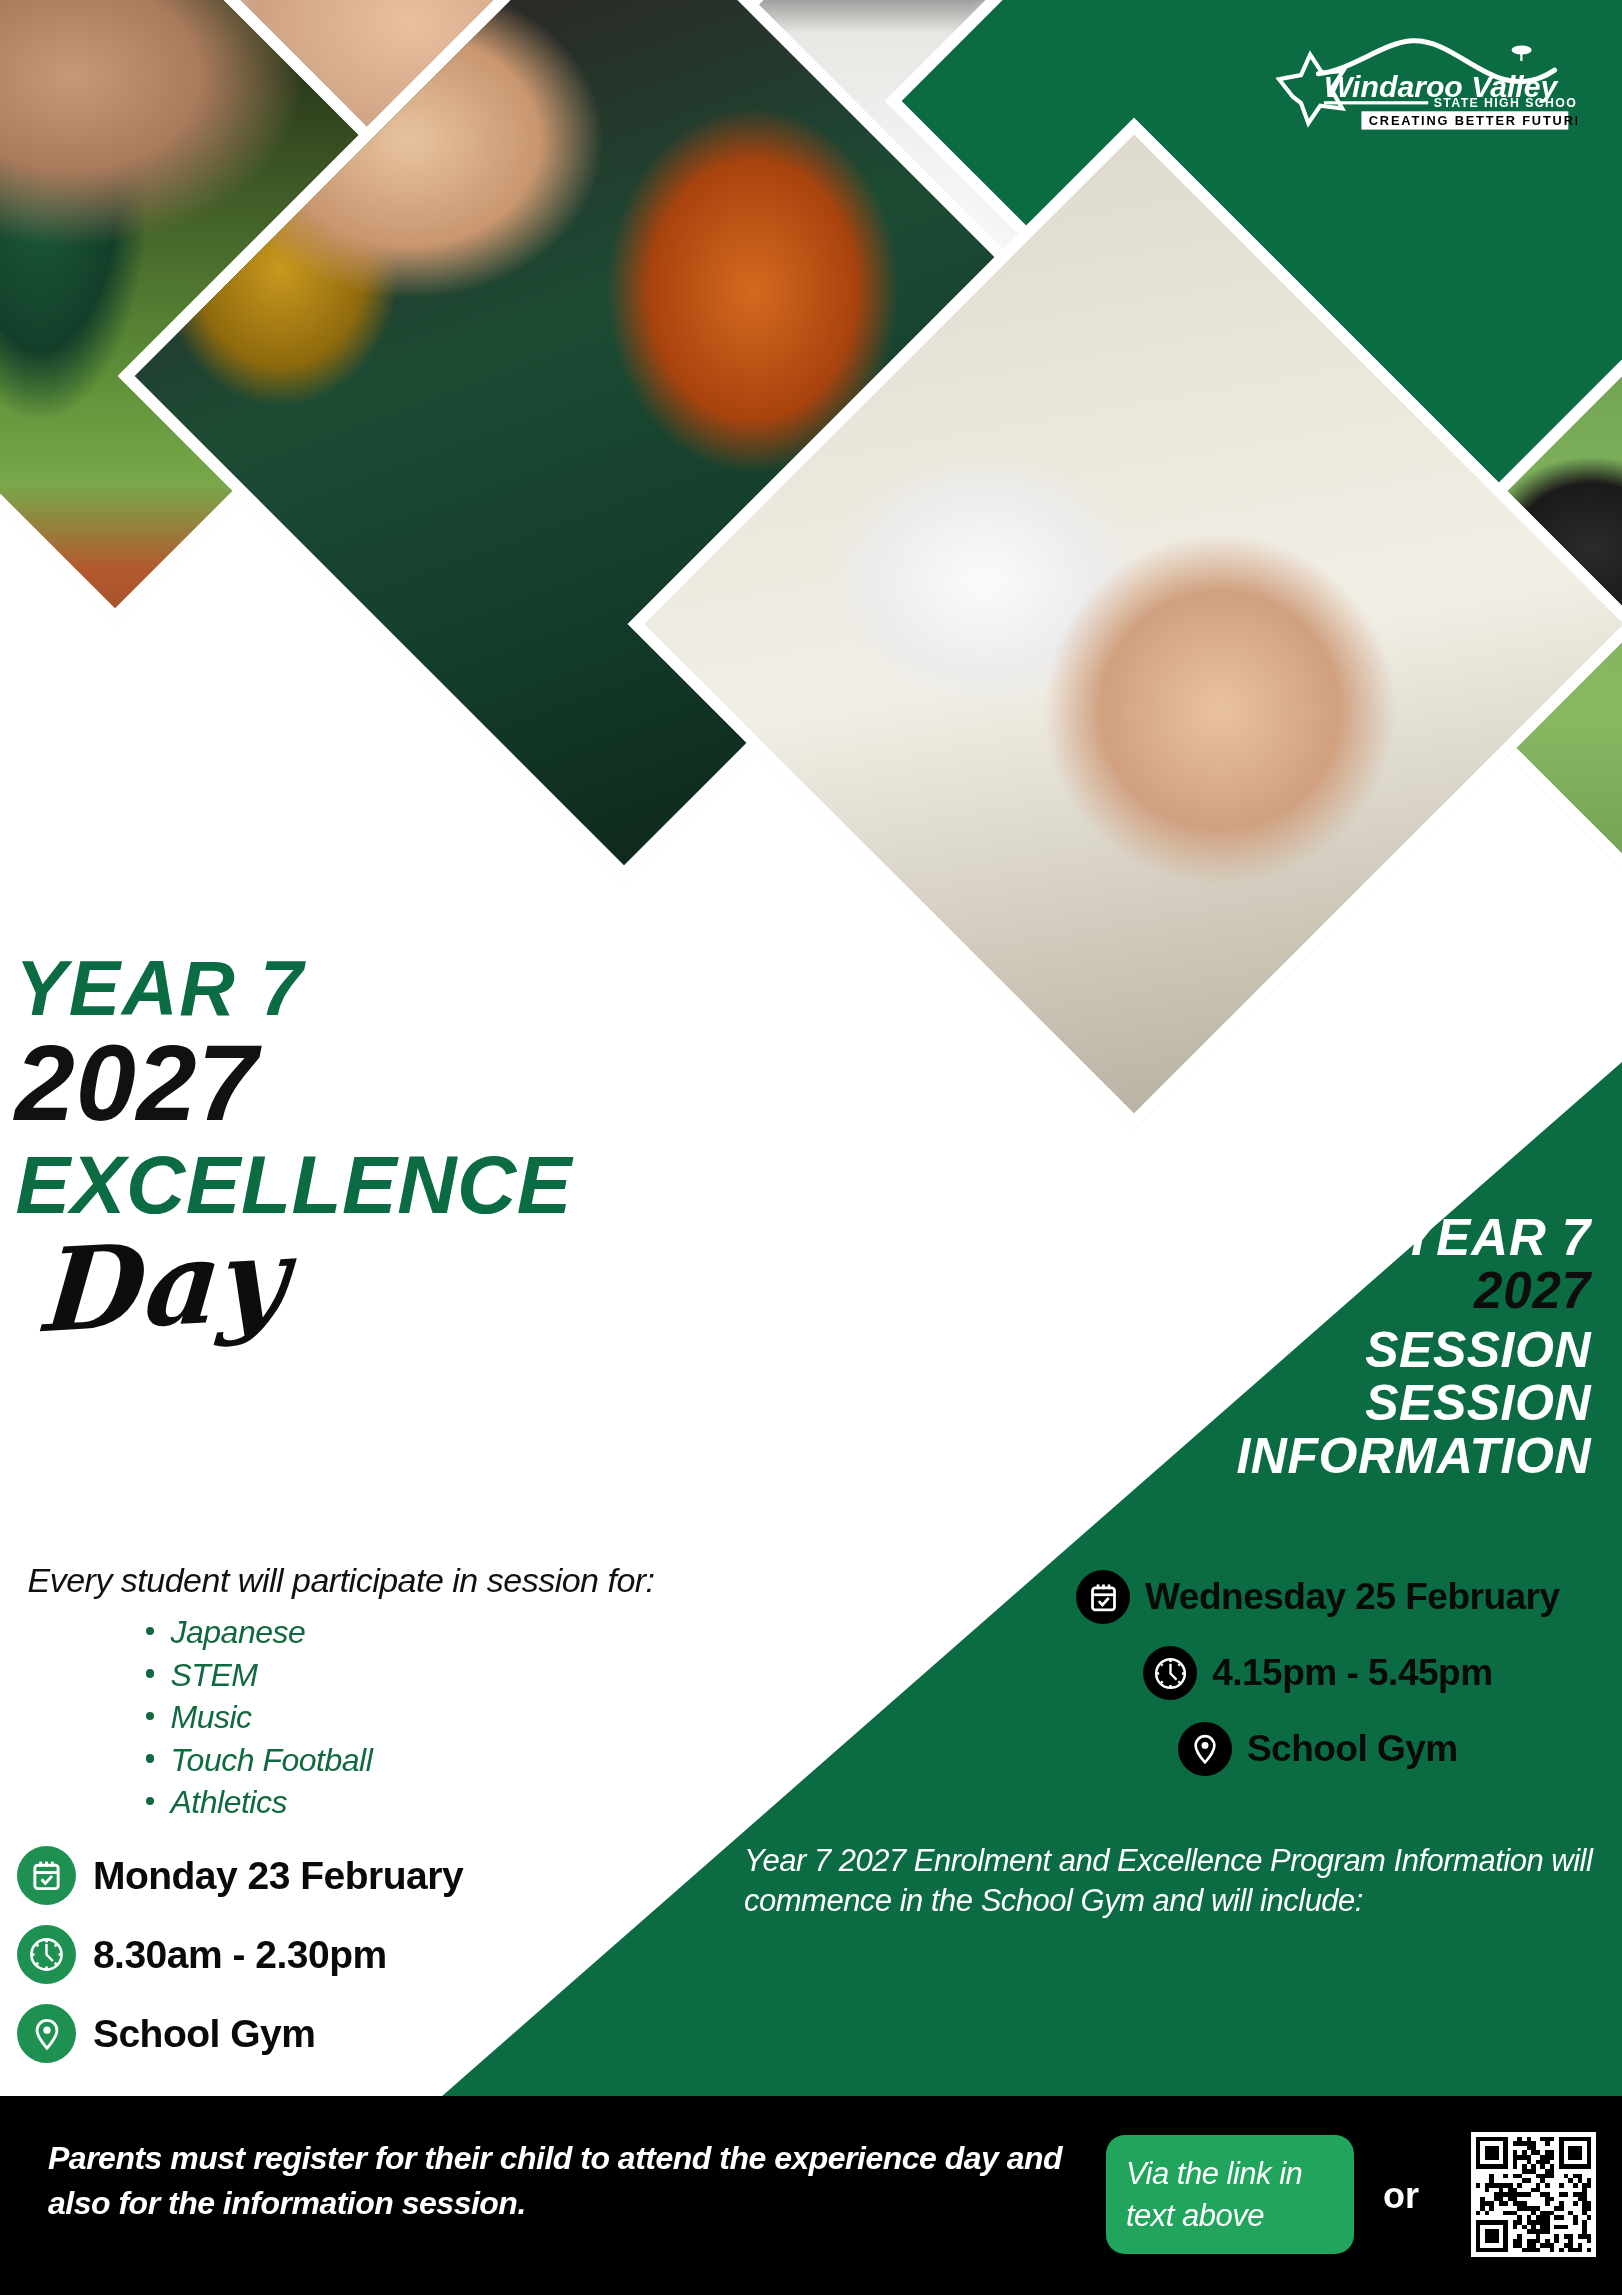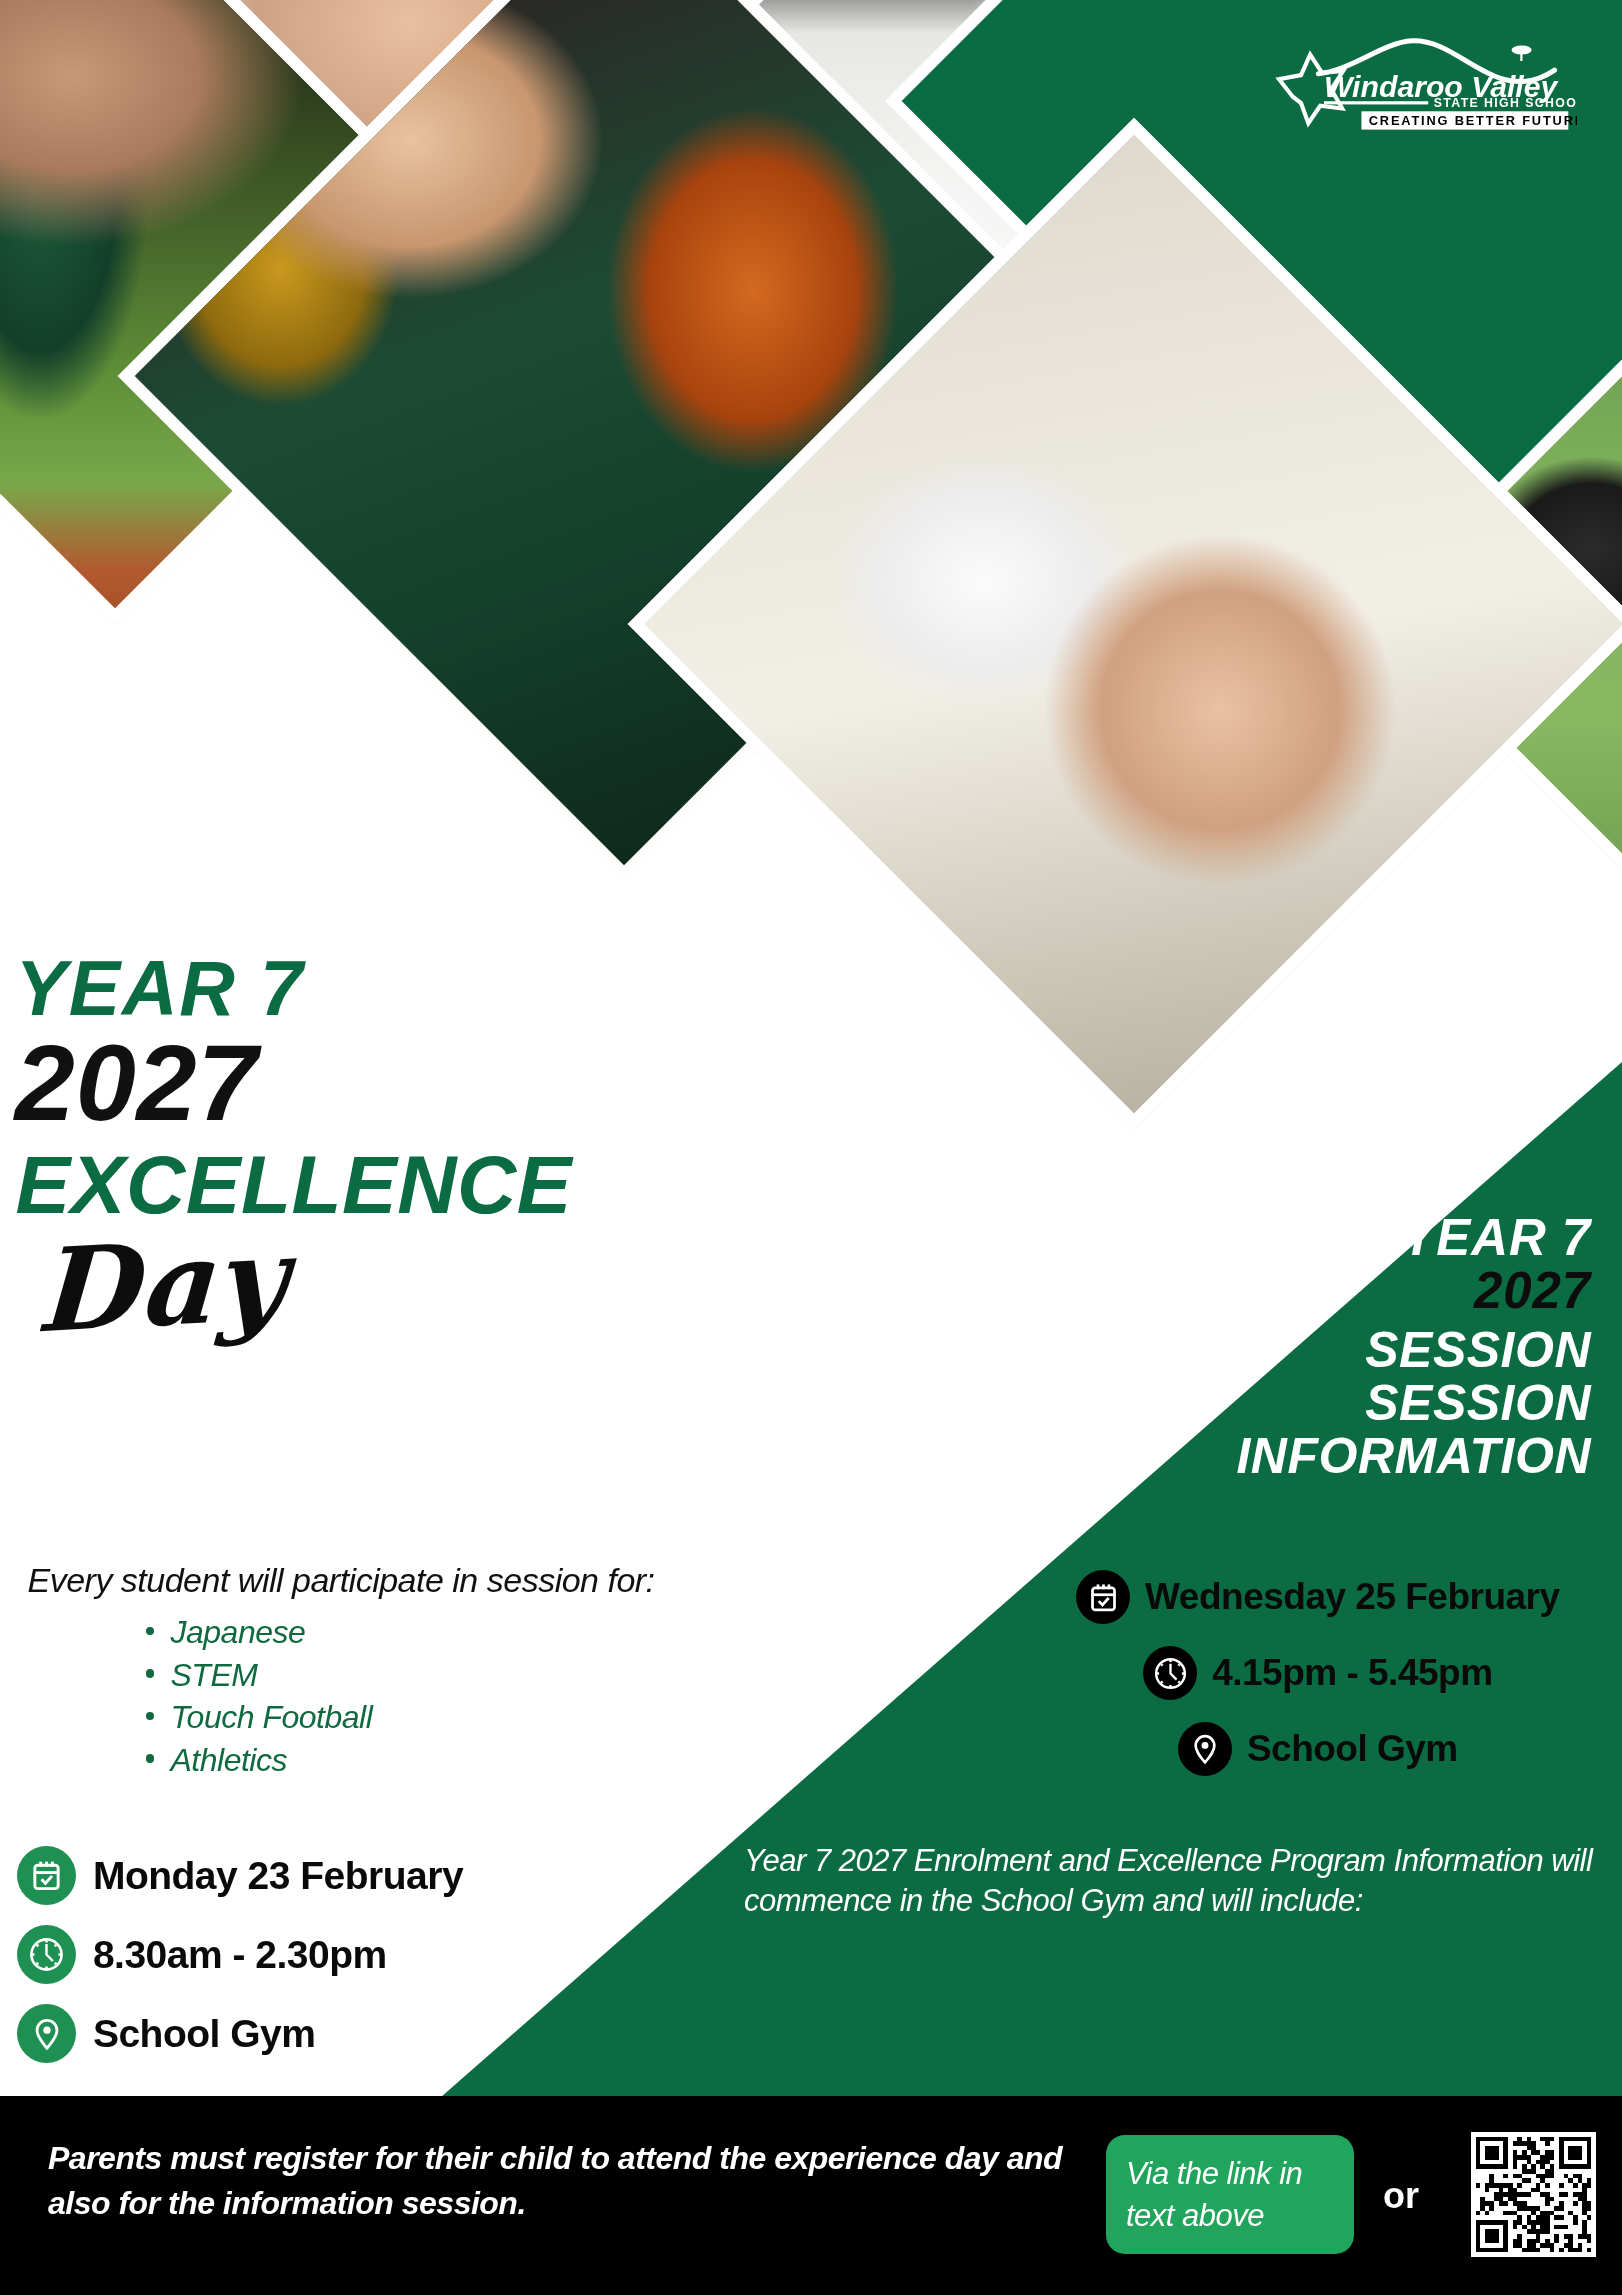--- a/index.html
+++ b/index.html
@@ -482,20 +482,21 @@
     <div class="t-2027">2027</div>
     <div class="t-excellence">EXCELLENCE</div>
     <div class="t-day">Day</div>
   </div>
 
   <div class="lead-line">Every student will participate in session for:</div>
 
   <ul class="subject-list">
     <li>Japanese</li>
     <li>STEM</li>
+    <li>Music</li>
     <li>Touch Football</li>
     <li>Athletics</li>
   </ul>
 
   <div class="left-details">
 
     <div class="det-row">
       <span class="det-icon green">
         <svg width="35" height="35" viewBox="0 0 24 24" fill="none" stroke="#ffffff" stroke-width="2">
           <rect x="4" y="5" width="16" height="16" rx="2"></rect>

